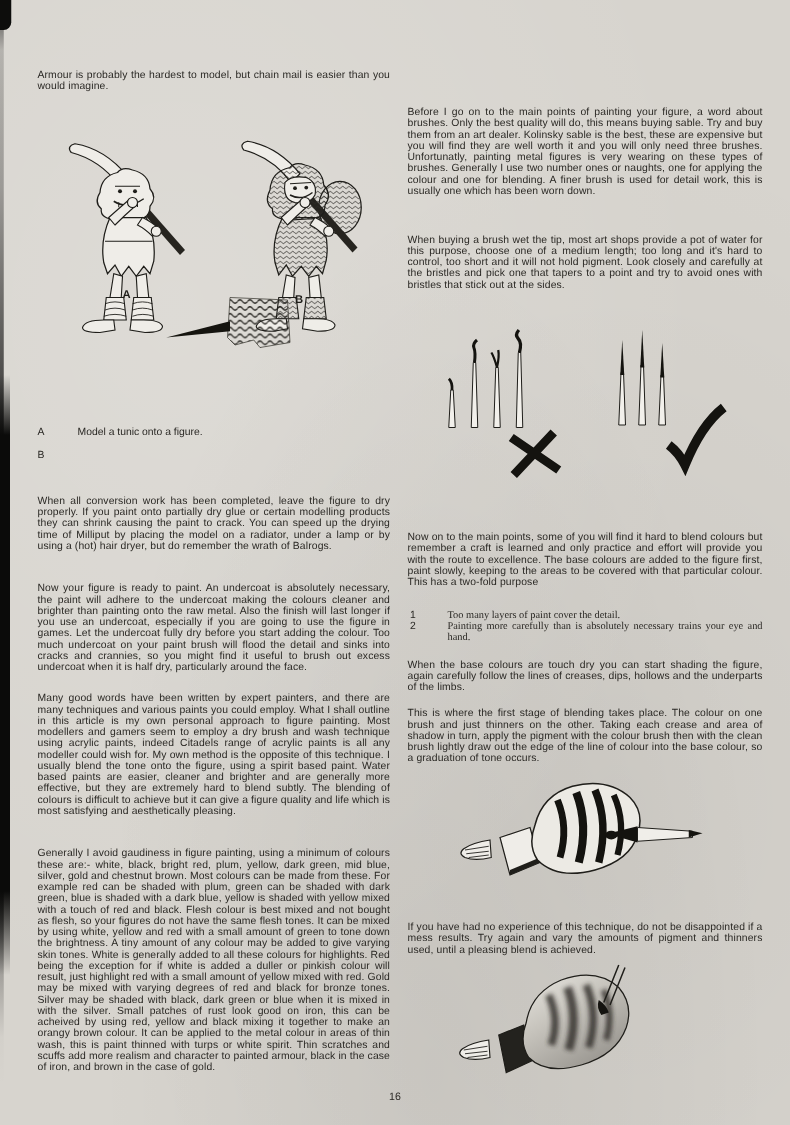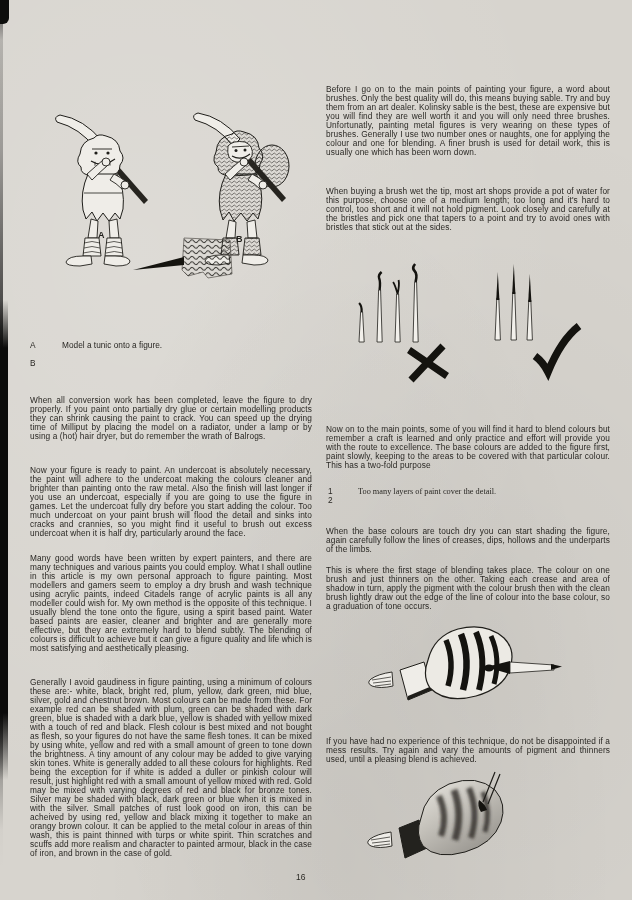--- a/index.html
+++ b/index.html
@@ -21,39 +21,40 @@
   .col-l{left:30px;width:282px;}
   .col-r{left:326px;width:284px;}
   .caption-row{position:absolute;left:30px;width:282px;display:flex;font-size:8.3px;line-height:9px;}
   .caption-label{width:32px;flex:0 0 32px;}
   .caption-text{flex:1;text-align:justify;}
   .list-row{position:absolute;left:326px;width:284px;display:flex;font-size:8.3px;line-height:9px;}
   .list-num{width:30px;flex:0 0 30px;padding-left:2px;}
   .list-text{flex:1;text-align:justify;font-family:Liberation Serif, serif;}
   .fig-label{position:absolute;font-size:9px;font-weight:bold;color:#1f1e1a;}
   .illo{position:absolute;}
-  .page-number{position:absolute;left:296px;top:872px;width:40px;text-align:left;font-size:8.5px;color:#2a2824;}
+  .page-number{position:absolute;left:296px;top:872px;width:40px;text-align:center;font-size:8.5px;color:#2a2824;}
   
   .binding-line{position:absolute;left:0;top:0;width:3px;height:100%;
     background:linear-gradient(to bottom, rgba(10,10,10,0.75) 0px, rgba(10,10,10,0.18) 40px,
       rgba(10,10,10,0.3) 150px, rgba(10,10,10,0.75) 330px, rgba(10,10,10,0.85) 700px,
       rgba(10,10,10,0.25) 780px, rgba(10,10,10,0.02) 830px, transparent 870px);}
   .binding-strip{position:absolute;left:0;top:300px;width:8px;height:480px;
     background:linear-gradient(to bottom, transparent 0%, #0b0b0a 10%, #0b0b0a 86%, transparent 100%);}
   .binding-nub{position:absolute;left:0;top:0;width:9px;height:24px;background:#0d0d0c;border-bottom-right-radius:6px;}
 </style>
 </head>
 <body>
 
 <div class="page">
 
   <div class="binding-line"></div>
   <div class="binding-strip"></div>
   <div class="binding-nub"></div>
 
+  <p class="para col-l" style="top:55px">Armour is probably the hardest to model, but chain mail is easier than you would imagine.</p>
 
   <div class="illo" style="left:30px;top:112px;width:282px;height:228px">
     <svg width="282" height="228" viewBox="0 0 282 228">
       <defs>
         <pattern id="fur" width="5" height="4" patternUnits="userSpaceOnUse">
           <path d="M0,2 Q1.25,0 2.5,2 Q3.75,4 5,2" stroke="#2e2c28" stroke-width="0.6" fill="none"></path>
         </pattern>
         <pattern id="mail" width="8" height="5.5" patternUnits="userSpaceOnUse">
           <path d="M0,2.75 Q2,0 4,2.75 Q6,5.5 8,2.75" stroke="#1d1c18" stroke-width="1" fill="none"></path>
         </pattern>
@@ -164,20 +165,21 @@
   </div>
 
   <p class="para col-r" style="top:425px">Now on to the main points, some of you will find it hard to blend colours but remember a craft is learned and only practice and effort will provide you with the route to excellence. The base colours are added to the figure first, paint slowly, keeping to the areas to be covered with that particular colour. This has a two-fold purpose</p>
 
   <div class="list-row" style="top:487px">
     <span class="list-num">1</span>
     <span class="list-text">Too many layers of paint cover the detail.</span>
   </div>
   <div class="list-row" style="top:496px">
     <span class="list-num">2</span>
+    <span class="list-text">Painting more carefully than is absolutely necessary trains your eye and hand.</span>
   </div>
 
   <p class="para col-r" style="top:527px">When the base colours are touch dry you can start shading the figure, again carefully follow the lines of creases, dips, hollows and the underparts of the limbs.</p>
   <p class="para col-r" style="top:566px">This is where the first stage of blending takes place.  The colour on one brush and just thinners on the other. Taking each crease and area of shadow in turn, apply the pigment with the colour brush then with the clean brush lightly draw out the edge of the line of colour into the base colour, so a graduation of tone occurs.</p>
 
   <div class="illo" style="left:358px;top:624px;width:210px;height:84px">
     <svg width="210" height="84" viewBox="0 0 210 84">
       <path d="M34,48 Q20,50 13,55 Q8,59 14,62 Q22,65 35,62 Z" fill="#efede8" stroke="#1f1e1a" stroke-width="0.9"></path>
       <path d="M14,56 L33,53 M15,59 L33,57 M17,62 L33,60" stroke="#1f1e1a" stroke-width="0.7" fill="none"></path>
       <path d="M42,46 L66,38 L74,66 L50,76 Z" fill="#efede8" stroke="#1f1e1a" stroke-width="1"></path>

